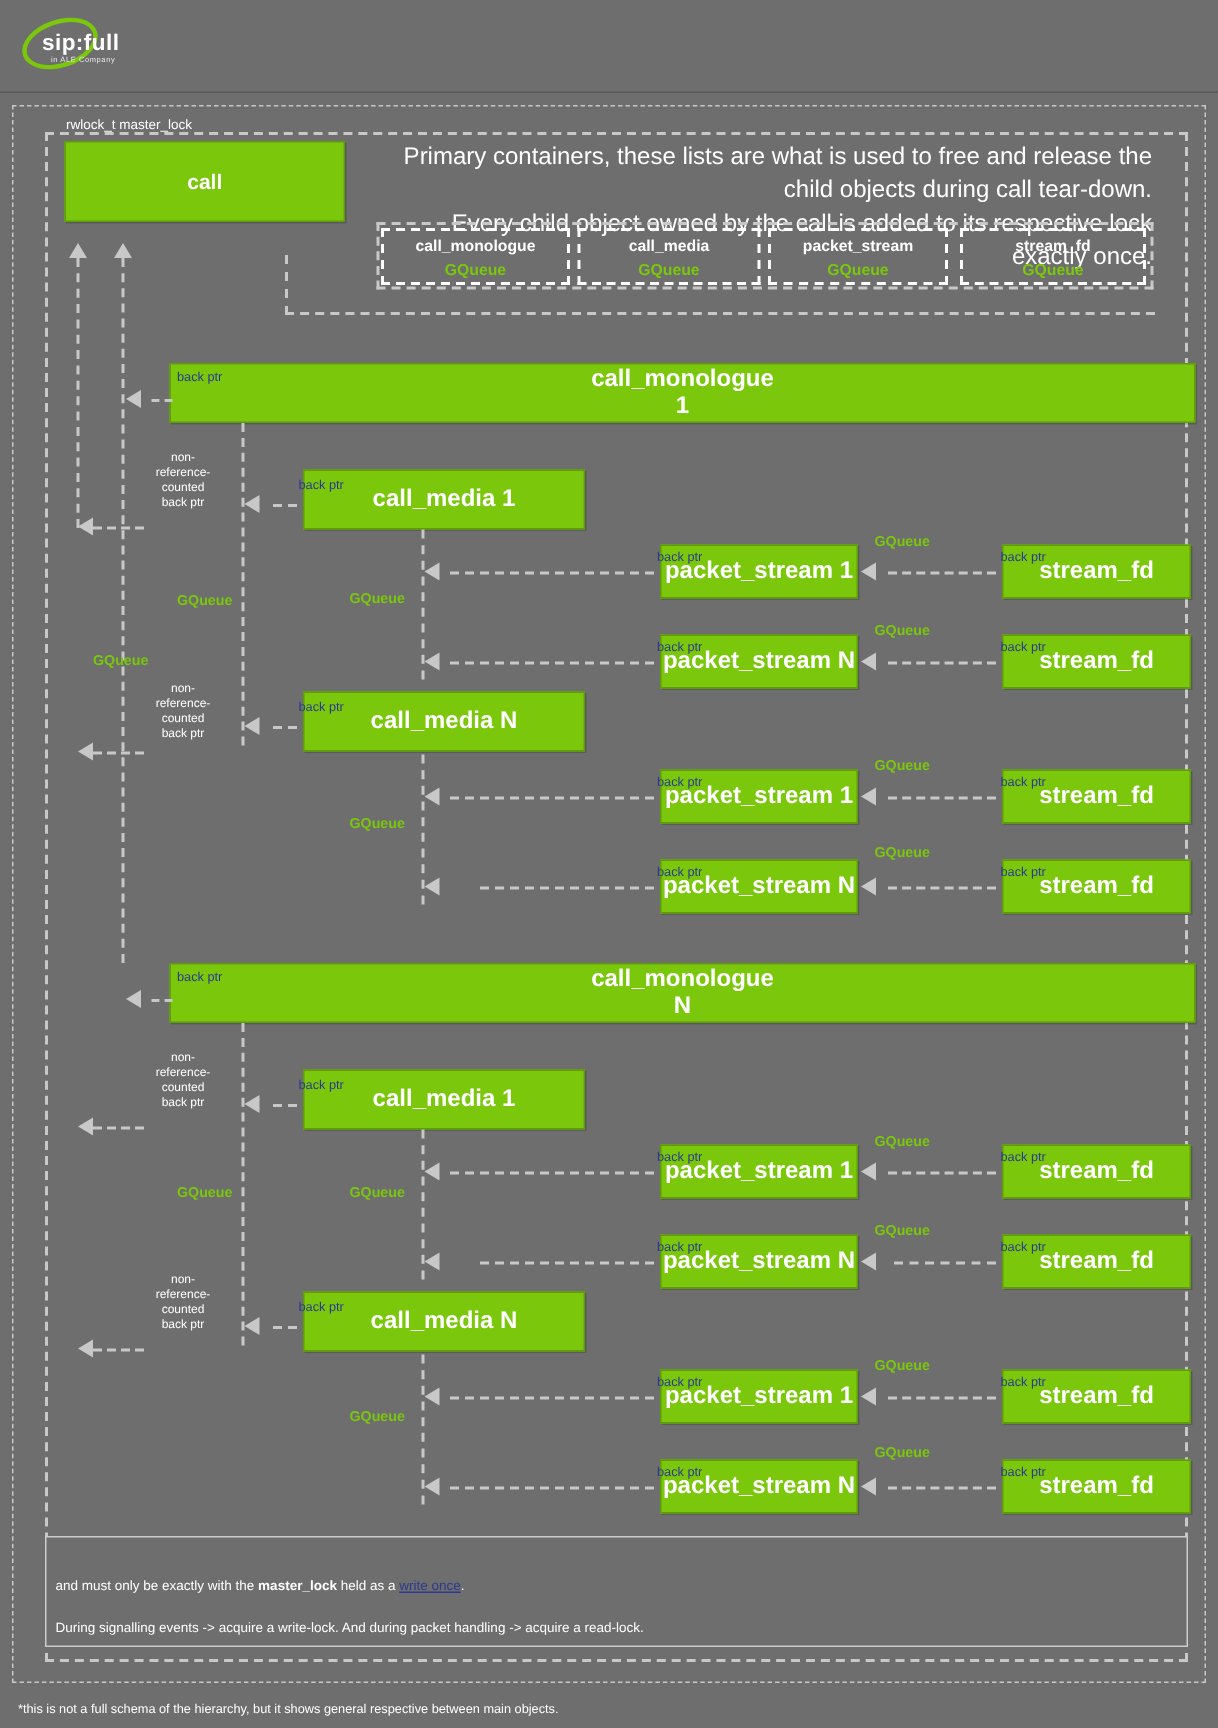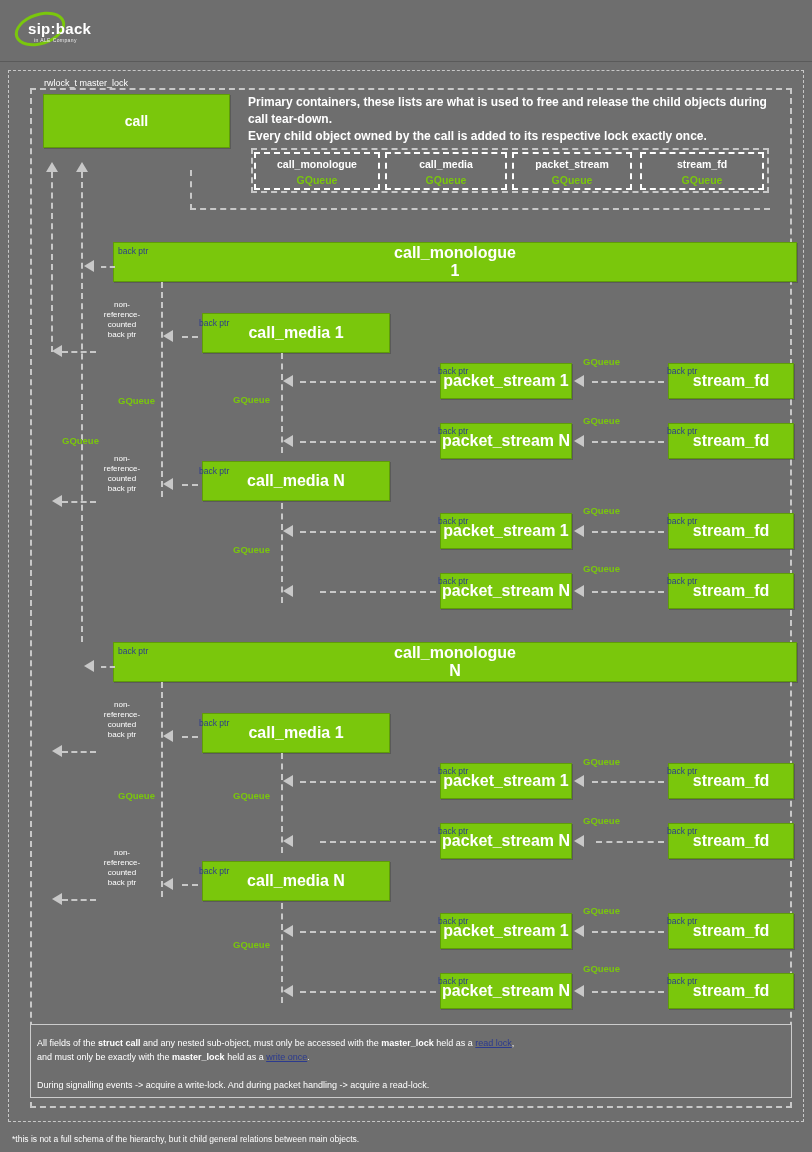--- a/index.html
+++ b/index.html
@@ -76,21 +76,21 @@
 
   
   .call-box {
     left: 43px; top: 94px; width: 187px; height: 54px;
     font-size: 14px;
   }
 
   
   .intro {
     position: absolute; left: 248px; top: 94px; width: 520px;
-    text-align: left; color: #ffffff; font-size: 12px; font-weight: bold;
+    text-align: right; color: #ffffff; font-size: 16px; font-weight: normal;
     line-height: 1.4;
   }
 
   
   .cont-row-frame {
     position: absolute; left: 251px; top: 148px; width: 518px; height: 45px;
     border: 2px dashed #c8c8c8;
   }
   .cont-box {
     position: absolute; top: 152px; height: 38px;
@@ -161,21 +161,21 @@
   }
 </style>
 </head>
 <body>
 
 <div id="root">
 
   <div class="header">
     <div class="logo">
       <div class="logo-ellipse"></div>
-      <div class="logo-text">sip:back</div>
+      <div class="logo-text">sip:full</div>
       <div class="logo-sub">in ALE Company</div>
     </div>
   </div>
 
   <div class="outer-frame"></div>
   <div class="lock-frame"></div>
   <div class="lock-label">rwlock_t master_lock</div>
 
   <div class="gbox call-box">
     <span class="ttl">call</span>
@@ -442,24 +442,21 @@
   </div>
   <div class="lbl back" style="left:667px; top:976px;">back ptr</div>
   <div class="lbl gq" style="left:583px; top:963px;">GQueue</div>
   <div class="hdash" style="left:592px; top:991px; width:72px;"></div>
   <div class="arrow-left" style="left:574px; top:985px;"></div>
 
   <div class="spine" style="left:281px; top:903px; height:100px;"></div>
   <div class="lbl gq" style="left:233px; top:939px;">GQueue</div>
 
   <div class="note-box">
-    <div class="note-line" style="left:6px; top:12px;">
-      <span>All fields of the </span><b>struct call</b><span> and any nested sub-object, must only be accessed with the </span><b>master_lock</b><span> held as a </span><span class="rl">read lock</span><span>,</span>
-    </div>
     <div class="note-line" style="left:6px; top:26px;">
       <span>and must only be exactly with the </span><b>master_lock</b><span> held as a </span><span class="wl">write once</span><span>.</span>
     </div>
     <div class="note-line" style="left:6px; top:54px;">During signalling events -&gt; acquire a write-lock. And during packet handling -&gt; acquire a read-lock.</div>
   </div>
 
-  <div class="footnote">*this is not a full schema of the hierarchy, but it child general relations between main objects.</div>
+  <div class="footnote">*this is not a full schema of the hierarchy, but it shows general respective between main objects.</div>
 
 </div>
 
 </body></html>

